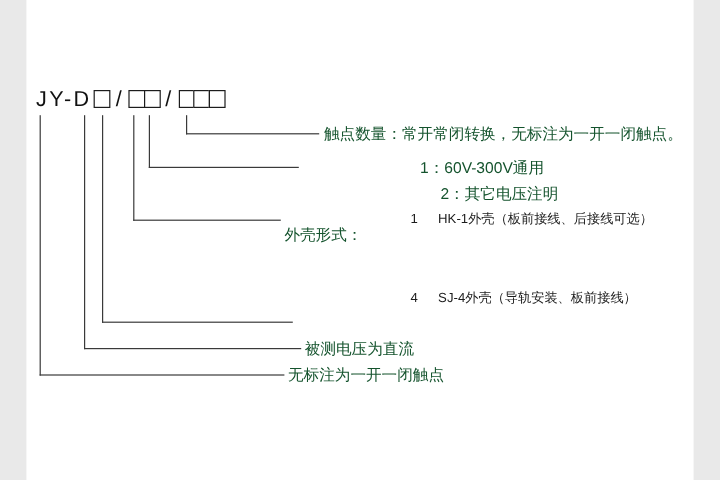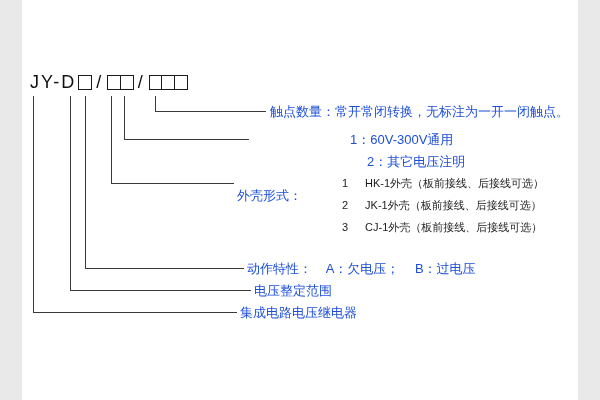--- a/index.html
+++ b/index.html
@@ -29,21 +29,21 @@
   
   .conn{
     position:absolute;
     border-left:1px solid #3a3a3a;
     border-bottom:1px solid #3a3a3a;
   }
   
   .lbl{
     position:absolute;
     font-size:13px;line-height:15px;
-    white-space:nowrap;color:#1d4ed8;
+    white-space:nowrap;color:#14532d;
   }
   .opt-row{position:absolute;font-size:11px;line-height:15px;white-space:nowrap;}
   .opt-num{display:inline-block;width:20px;}
 </style>
 </head>
 <body>
 
 <div class="page">
 
   <div class="model-code">
@@ -74,32 +74,23 @@
   <div class="lbl" style="left:248px;top:104px;">触点数量：常开常闭转换，无标注为一开一闭触点。</div>
 
   <div class="lbl" style="left:328px;top:132px;">1：60V-300V通用</div>
   <div class="lbl" style="left:345px;top:154px;text-align:center;">2：其它电压注明</div>
 
   <div class="lbl" style="left:215px;top:188px;">外壳形式：</div>
   <div class="opt-row" style="left:320px;top:176px;">
     <span class="opt-num">1</span>
     <span>HK-1外壳（板前接线、后接线可选）</span>
   </div>
-  <div class="opt-row" style="left:320px;top:198px;">
-    <span class="opt-num">2</span>
-    <span>JK-1外壳（板前接线、后接线可选）</span>
-  </div>
-  <div class="opt-row" style="left:320px;top:220px;">
-    <span class="opt-num">3</span>
-    <span>CJ-1外壳（板前接线、后接线可选）</span>
+  <div class="opt-row" style="left:320px;top:242px;">
+    <span class="opt-num">4</span>
+    <span>SJ-4外壳（导轨安装、板前接线）</span>
   </div>
 
-  <div class="lbl" style="left:225px;top:261px;">
-    <span>动作特性：</span>
-    <span style="margin-left:10px;">A：欠电压；</span>
-    <span style="margin-left:12px;">B：过电压</span>
-  </div>
 
-  <div class="lbl" style="left:232px;top:283px;">电压整定范围</div>
+  <div class="lbl" style="left:232px;top:283px;">被测电压为直流</div>
 
-  <div class="lbl" style="left:218px;top:305px;">集成电路电压继电器</div>
+  <div class="lbl" style="left:218px;top:305px;">无标注为一开一闭触点</div>
 
 </div>
 
 </body></html>

